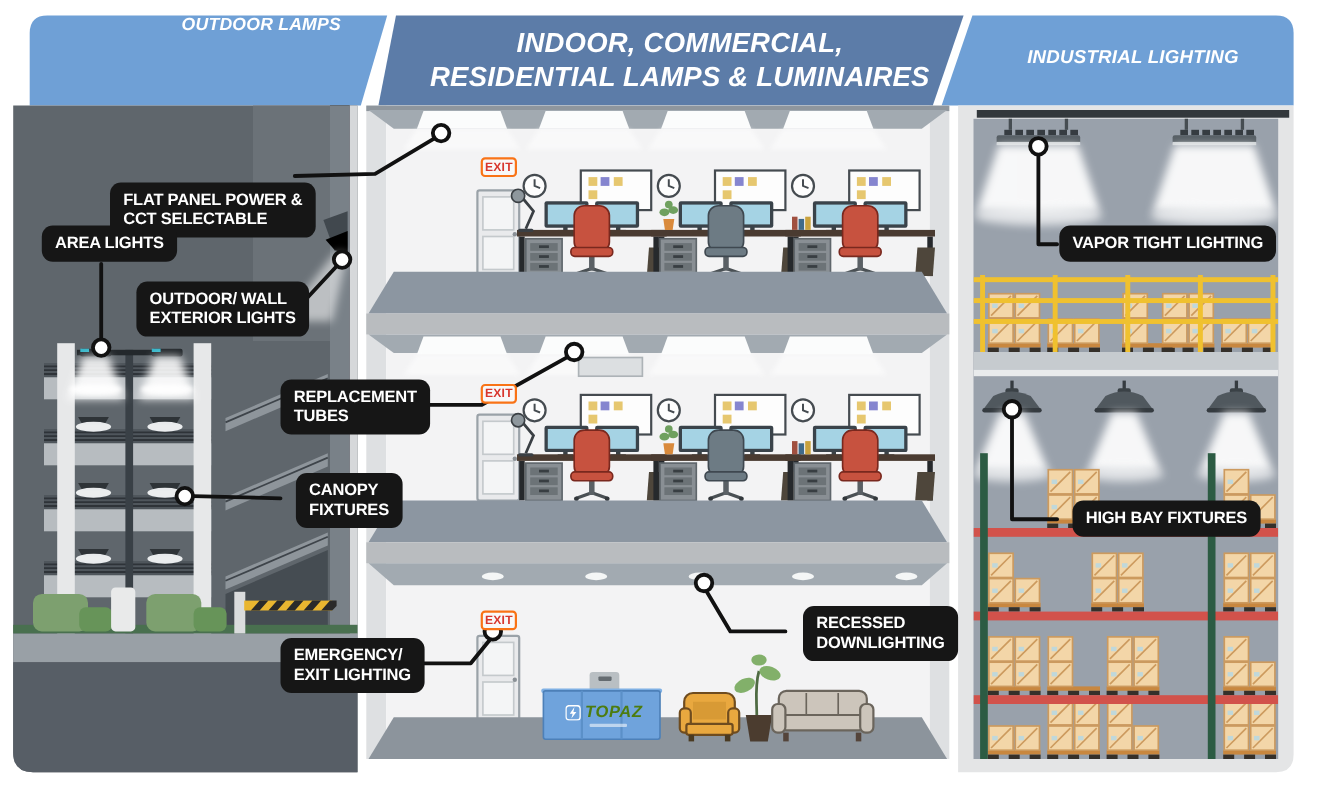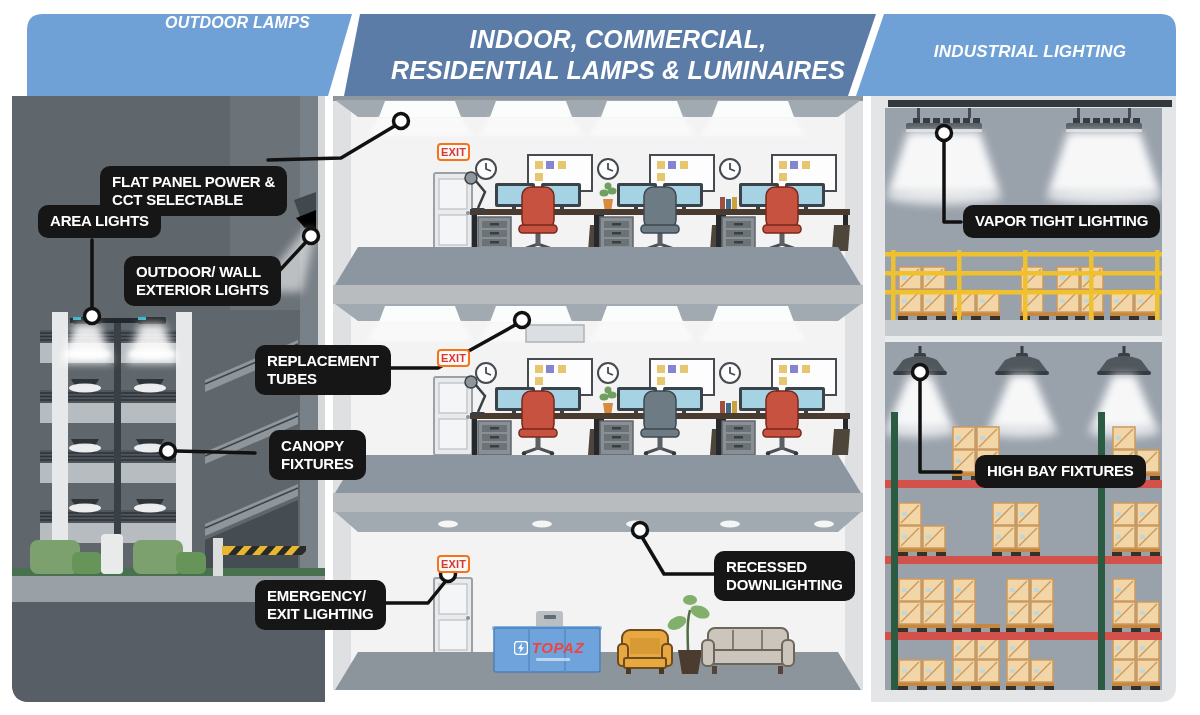--- a/index.html
+++ b/index.html
@@ -12,21 +12,21 @@
   .callout{position:absolute;background:#161616;color:#fff;border-radius:10px;
            padding:7px 12px 8px 12px;font-weight:800;font-size:15px;line-height:1.18;
            letter-spacing:-0.2px;text-transform:uppercase;white-space:nowrap;z-index:5;}
   .cl{display:block;}
   .cl:empty{display:none;}
   .exitsign{position:absolute;width:33px;height:18px;background:#F8F8F8;
             border:2px solid #f97316;border-radius:4px;color:#D8372E;
             font-size:11px;font-weight:800;text-align:center;line-height:15px;
             letter-spacing:0.2px;box-sizing:border-box;z-index:3;}
   .brand{position:absolute;left:504px;top:639px;width:90px;display:flex;align-items:center;
-         justify-content:center;gap:4px;color:#ef4444;z-index:3;}
+         justify-content:center;gap:4px;color:#4d7c0f;z-index:3;}
   .brand-bolt{width:14px;height:14px;flex:0 0 auto;}
   .brand-name{font-weight:800;font-style:italic;font-size:15px;letter-spacing:0.6px;}
   .brand-sub{position:absolute;left:536px;top:658px;width:34px;height:3px;
              background:rgba(255,255,255,0.55);border-radius:1px;z-index:3;}
 </style>
 </head>
 <body>
 
 <div id="stage">
 
@@ -486,21 +486,21 @@
   <span class="cl">TUBES</span>
 </div>
 <div class="callout" style="left:269px;top:430px;">
   <span class="cl">CANOPY</span>
   <span class="cl">FIXTURES</span>
 </div>
 <div class="callout" style="left:255px;top:580px;">
   <span class="cl">EMERGENCY/</span>
   <span class="cl">EXIT LIGHTING</span>
 </div>
-<div class="callout" style="left:714px;top:551px;">
+<div class="callout" style="left:730px;top:551px;">
   <span class="cl">RECESSED</span>
   <span class="cl">DOWNLIGHTING</span>
 </div>
 <div class="callout" style="left:963px;top:205px;">
   <span class="cl">VAPOR TIGHT LIGHTING</span>
 
 </div>
 <div class="callout" style="left:963px;top:455px;margin-left:12px;">
   <span class="cl">HIGH BAY FIXTURES</span>
 

